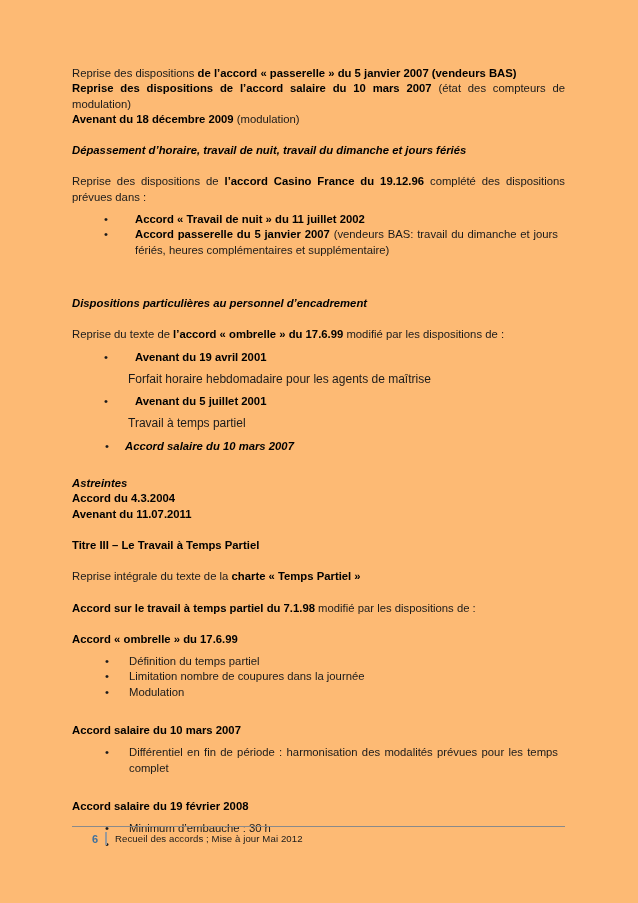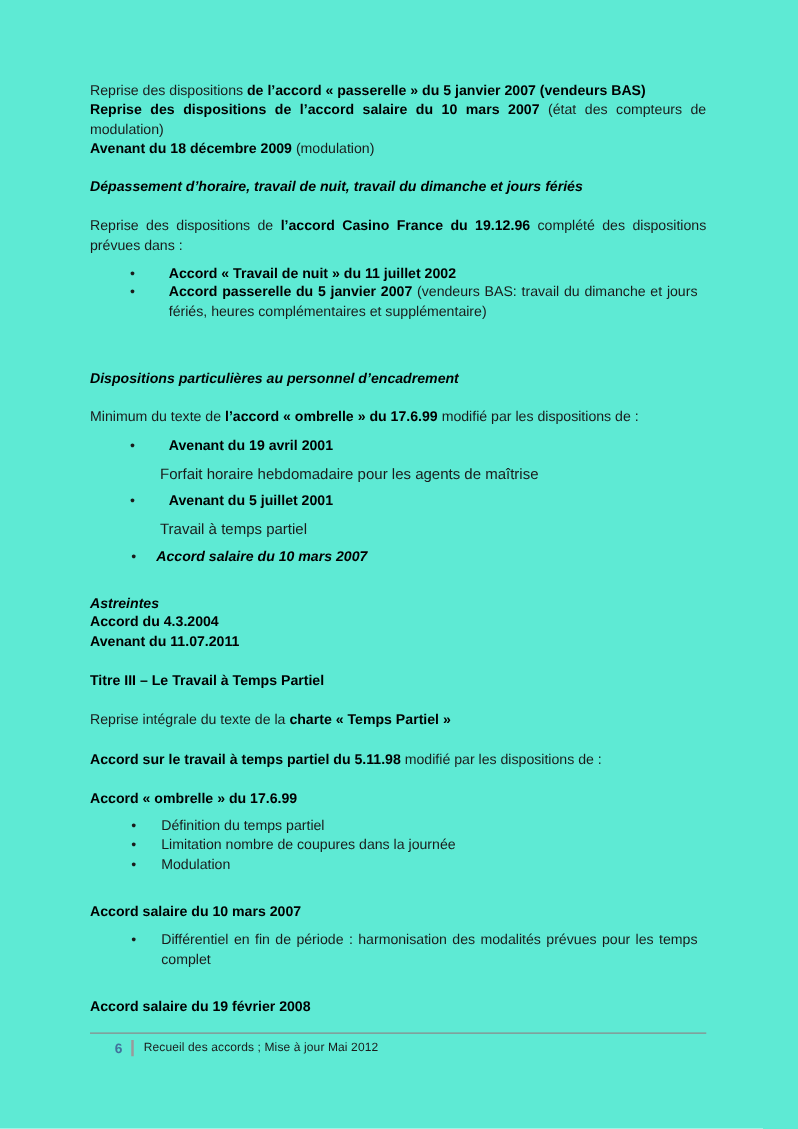--- a/index.html
+++ b/index.html
@@ -13,21 +13,21 @@
     position: relative;
     font-family: "Liberation Sans", sans-serif;
     color: #000000;
     overflow: hidden;
   }
   .page {
     position: absolute;
     left: 0; top: 0;
     width: 638px;
     height: 903px;
-    background: #5eead4;
+    background: #fdba74;
   }
   .content {
     position: absolute;
     left: 72px;
     top: 66px;
     width: 493px;
   }
   p, .line {
     margin: 0;
     font-size: 11.3px;
@@ -141,21 +141,21 @@
       <li><b>Accord « Travail de nuit » du 11 juillet 2002</b></li>
       <li><b>Accord passerelle du 5 janvier 2007</b><span> (vendeurs BAS: travail du dimanche et jours fériés, heures complémentaires et supplémentaire)</span></li>
     </ul>
 
     <div class="gap-lg"></div>
 
     <p class="left"><span class="bi">Dispositions particulières au personnel d’encadrement</span></p>
 
     <div class="gap-md"></div>
 
-    <p class="just"><span>Minimum du texte de </span><b>l’accord « ombrelle » du 17.6.99</b><span> modifié par les dispositions de :</span></p>
+    <p class="just"><span>Reprise du texte de </span><b>l’accord « ombrelle » du 17.6.99</b><span> modifié par les dispositions de :</span></p>
 
     <ul class="bullets">
       <li><b>Avenant du 19 avril 2001</b></li>
     </ul>
     <div class="subnote">Forfait horaire hebdomadaire pour les agents de maîtrise</div>
     <ul class="bullets">
       <li><b>Avenant du 5 juillet 2001</b></li>
     </ul>
     <div class="subnote">Travail à temps partiel</div>
     <ul class="bullets">
@@ -171,21 +171,21 @@
     <div class="gap-md"></div>
 
     <p class="left"><b>Titre III – Le Travail à Temps Partiel</b></p>
 
     <div class="gap-md"></div>
 
     <p class="left"><span>Reprise intégrale du texte de la </span><b>charte « Temps Partiel »</b></p>
 
     <div class="gap-md"></div>
 
-    <p class="left"><b>Accord sur le travail à temps partiel du 5.11.98</b><span> modifié par les dispositions de :</span></p>
+    <p class="left"><b>Accord sur le travail à temps partiel du 7.1.98</b><span> modifié par les dispositions de :</span></p>
 
     <div class="gap-md"></div>
 
     <p class="left"><b>Accord « ombrelle » du 17.6.99</b></p>
 
     <ul class="bullets tight">
       <li><span>Définition du temps partiel</span></li>
       <li><span>Limitation nombre de coupures dans la journée</span></li>
       <li><span>Modulation</span></li>
     </ul>
@@ -195,20 +195,24 @@
     <p class="left"><b>Accord salaire du 10 mars 2007</b></p>
 
     <ul class="bullets tight">
       <li><span class="just">Différentiel en fin de période : harmonisation des modalités prévues pour les temps complet</span></li>
     </ul>
 
     <div class="gap-md"></div>
 
     <p class="left"><b>Accord salaire du 19 février 2008</b></p>
 
+    <ul class="bullets tight">
+      <li><span>Minimum d’embauche : 30 h</span></li>
+      <li><span></span></li>
+    </ul>
 
     <div class="gap-lg"></div>
 
 
   </div>
 
   <div class="footer">
     <div class="footer-rule"></div>
     <div class="footer-row">
       <div class="page-num">6</div>

